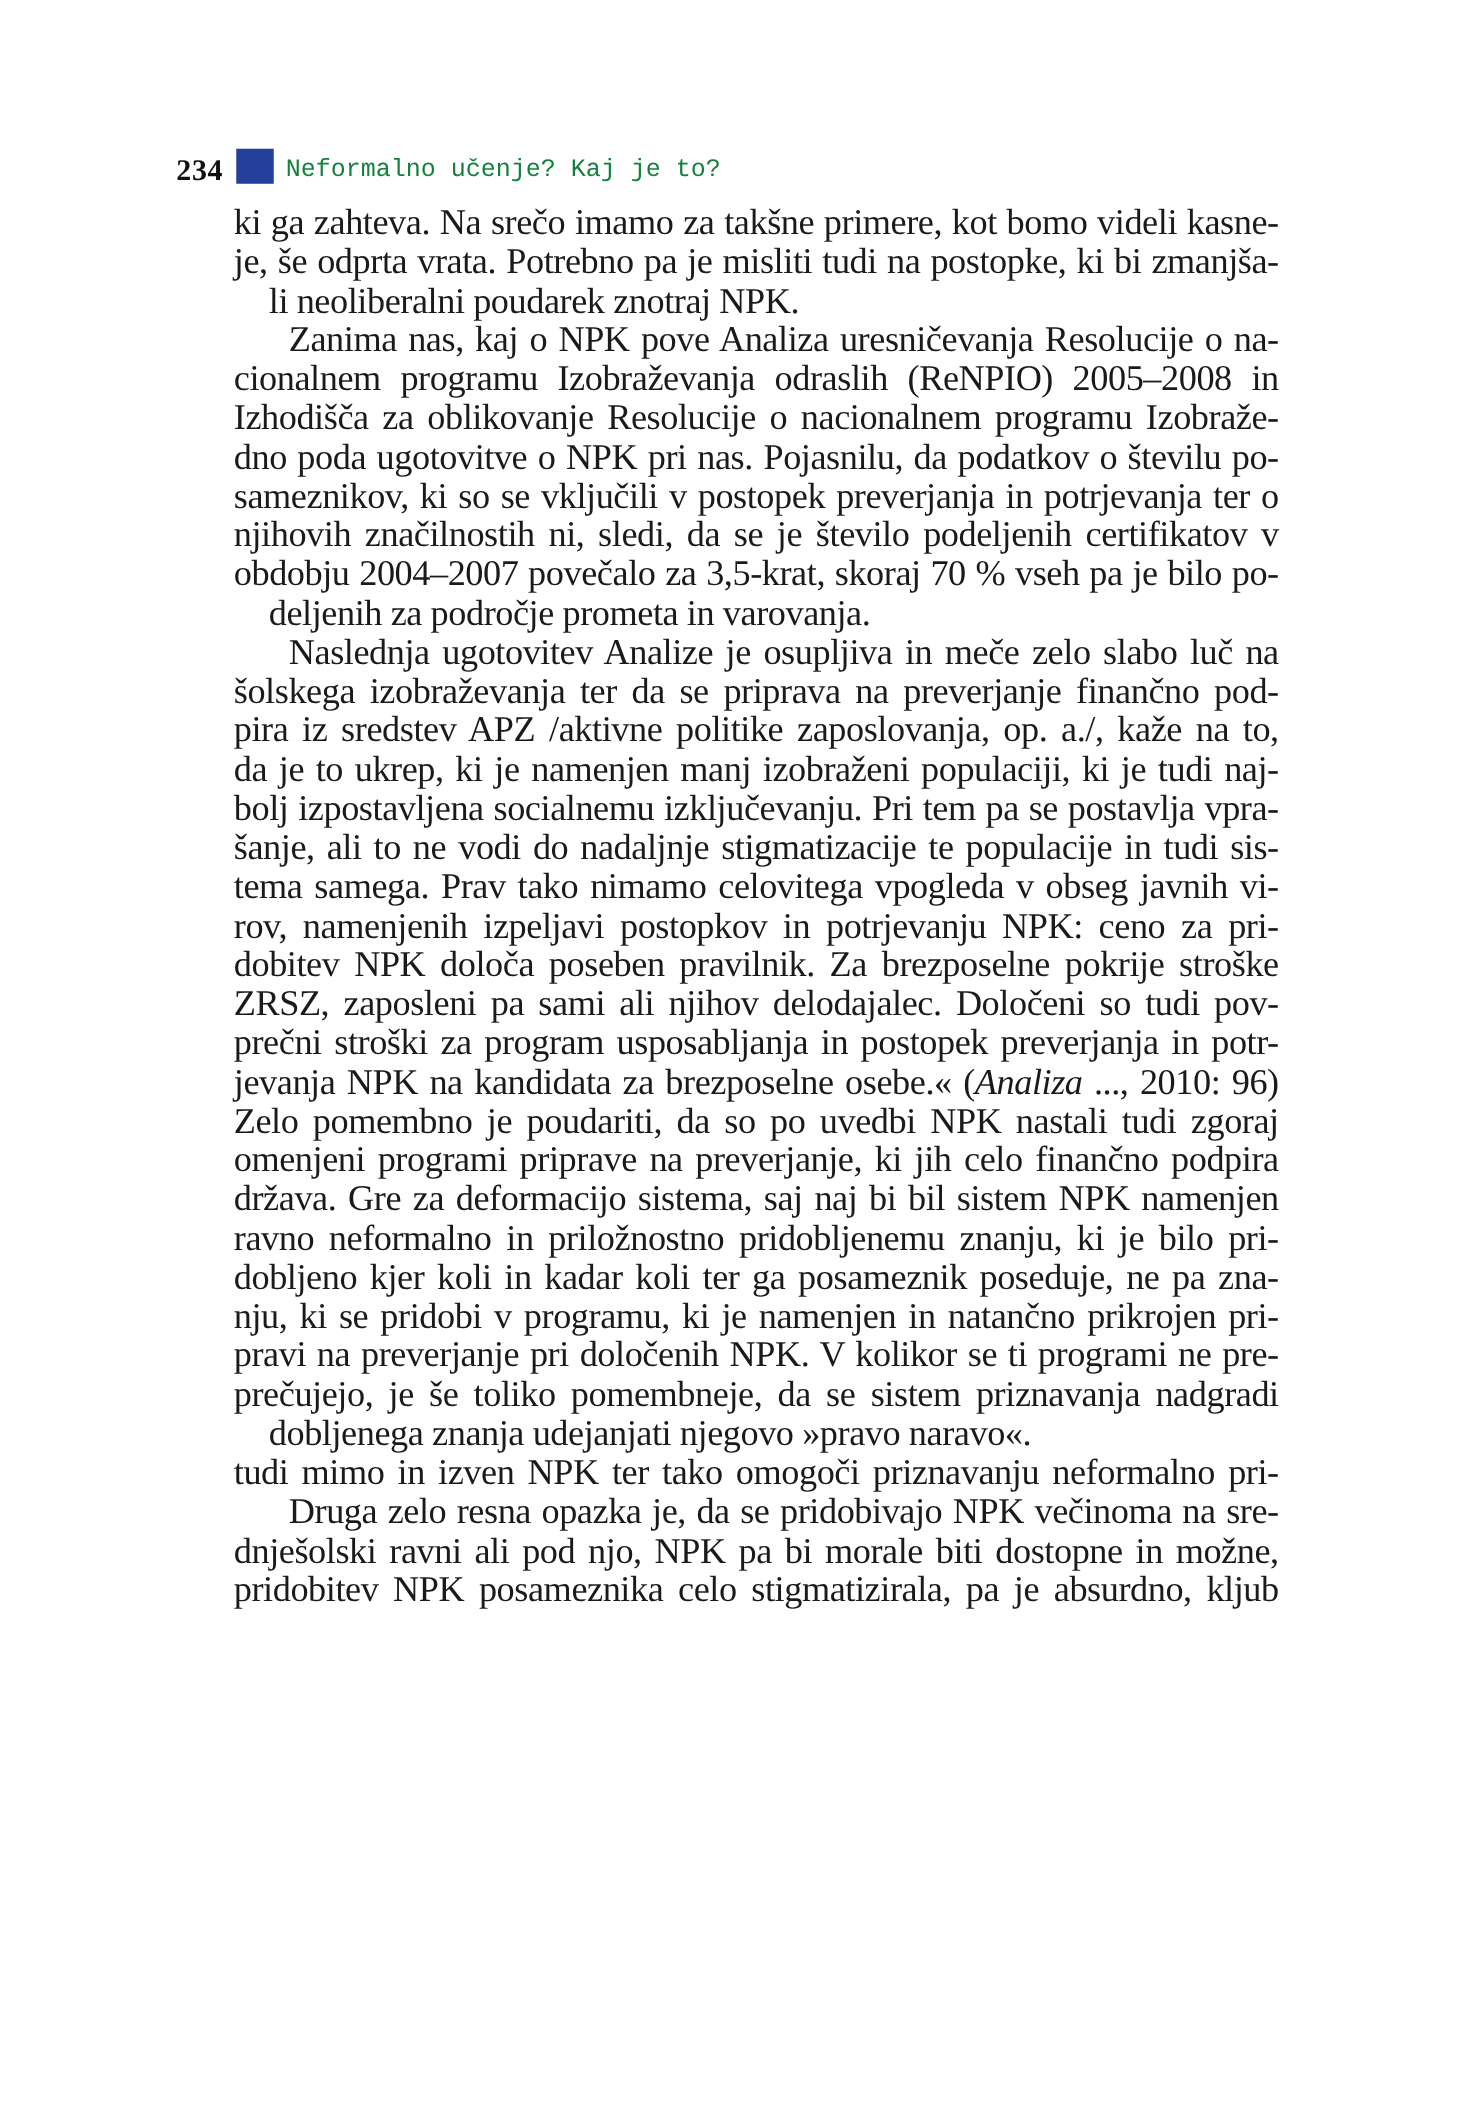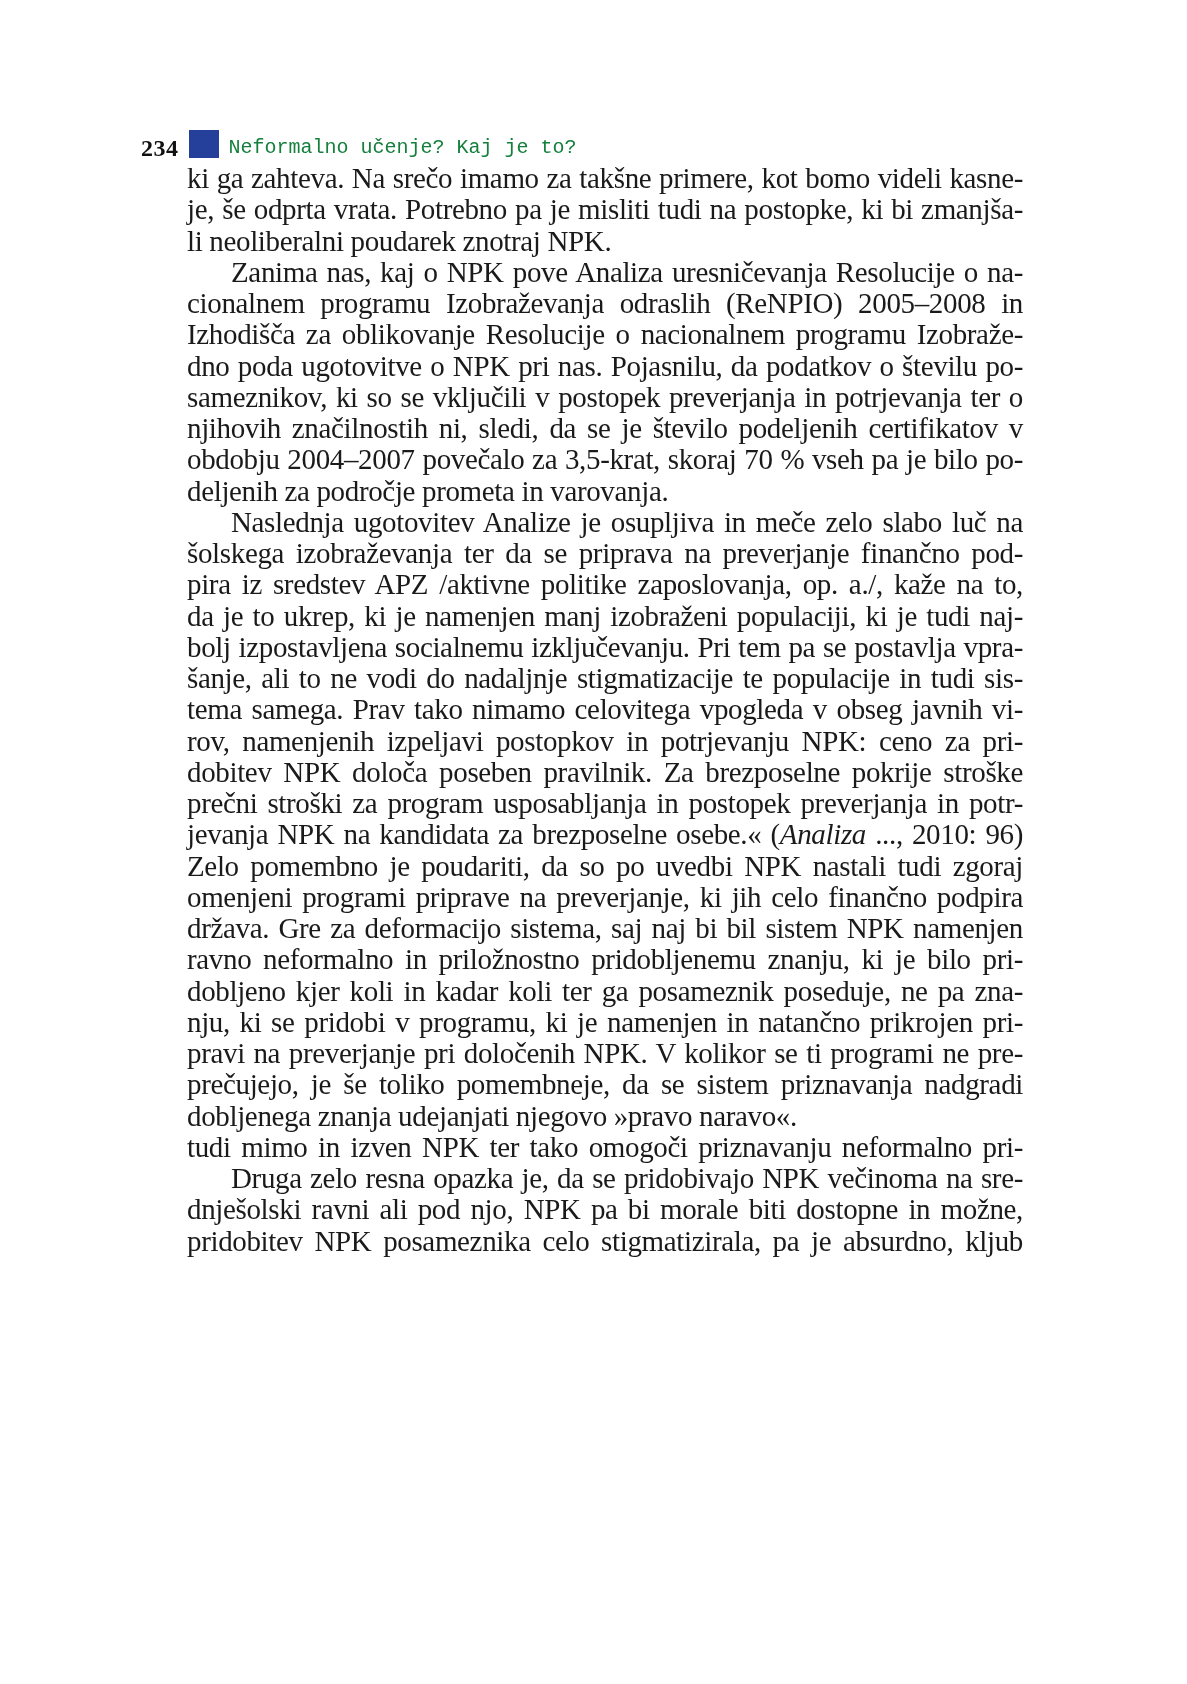--- a/index.html
+++ b/index.html
@@ -11,21 +11,21 @@
       width: 1187px;
       height: 1684px;
       position: relative;
       overflow: hidden;
       font-family: "Liberation Serif", "DejaVu Serif", serif;
       color: #1a1a1a;
     }
     .running-head {
       position: absolute;
       left: 141px;
-      top: 130px;
+      top: 119px;
       height: 32px;
       display: flex;
       align-items: flex-end;
       white-space: nowrap;
     }
     .page-number {
       font-family: "Liberation Serif", "DejaVu Serif", serif;
       font-weight: bold;
       font-size: 24px;
       line-height: 28px;
@@ -58,20 +58,21 @@
       line-height: 31.25px;
       height: 31.25px;
       white-space: nowrap;
       text-align: justify;
       text-align-last: justify;
       letter-spacing: -0.35px;
       word-spacing: 0px;
     }
     .line.last {
       text-align-last: left;
+      margin-left: 28px;
     }
     .line.indent {
       padding-left: 44px;
     }
     .line em {
       font-style: italic;
     }
   </style>
 </head>
 <body>
@@ -101,20 +102,21 @@
   <div>
     <span class="line indent">Naslednja ugotovitev Analize je osupljiva in meče zelo slabo luč na</span>
     <span class="line">šolskega izobraževanja ter da se priprava na preverjanje finančno pod-</span>
     <span class="line">pira iz sredstev APZ /aktivne politike zaposlovanja, op. a./, kaže na to,</span>
     <span class="line">da je to ukrep, ki je namenjen manj izobraženi populaciji, ki je tudi naj-</span>
     <span class="line">bolj izpostavljena socialnemu izključevanju. Pri tem pa se postavlja vpra-</span>
     <span class="line">šanje, ali to ne vodi do nadaljnje stigmatizacije te populacije in tudi sis-</span>
     <span class="line">tema samega. Prav tako nimamo celovitega vpogleda v obseg javnih vi-</span>
     <span class="line">rov, namenjenih izpeljavi postopkov in potrjevanju NPK: ceno za pri-</span>
     <span class="line">dobitev NPK določa poseben pravilnik. Za brezposelne pokrije stroške</span>
+    <span class="line">ZRSZ, zaposleni pa sami ali njihov delodajalec. Določeni so tudi pov-</span>
     <span class="line">prečni stroški za program usposabljanja in postopek preverjanja in potr-</span>
     <span class="line"><span>jevanja NPK na kandidata za brezposelne osebe.« (</span><em>Analiza</em><span> ..., 2010: 96)</span></span>
     <span class="line">Zelo pomembno je poudariti, da so po uvedbi NPK nastali tudi zgoraj</span>
     <span class="line">omenjeni programi priprave na preverjanje, ki jih celo finančno podpira</span>
     <span class="line">država. Gre za deformacijo sistema, saj naj bi bil sistem NPK namenjen</span>
     <span class="line">ravno neformalno in priložnostno pridobljenemu znanju, ki je bilo pri-</span>
     <span class="line">dobljeno kjer koli in kadar koli ter ga posameznik poseduje, ne pa zna-</span>
     <span class="line">nju, ki se pridobi v programu, ki je namenjen in natančno prikrojen pri-</span>
     <span class="line">pravi na preverjanje pri določenih NPK. V kolikor se ti programi ne pre-</span>
     <span class="line">prečujejo, je še toliko pomembneje, da se sistem priznavanja nadgradi</span>

